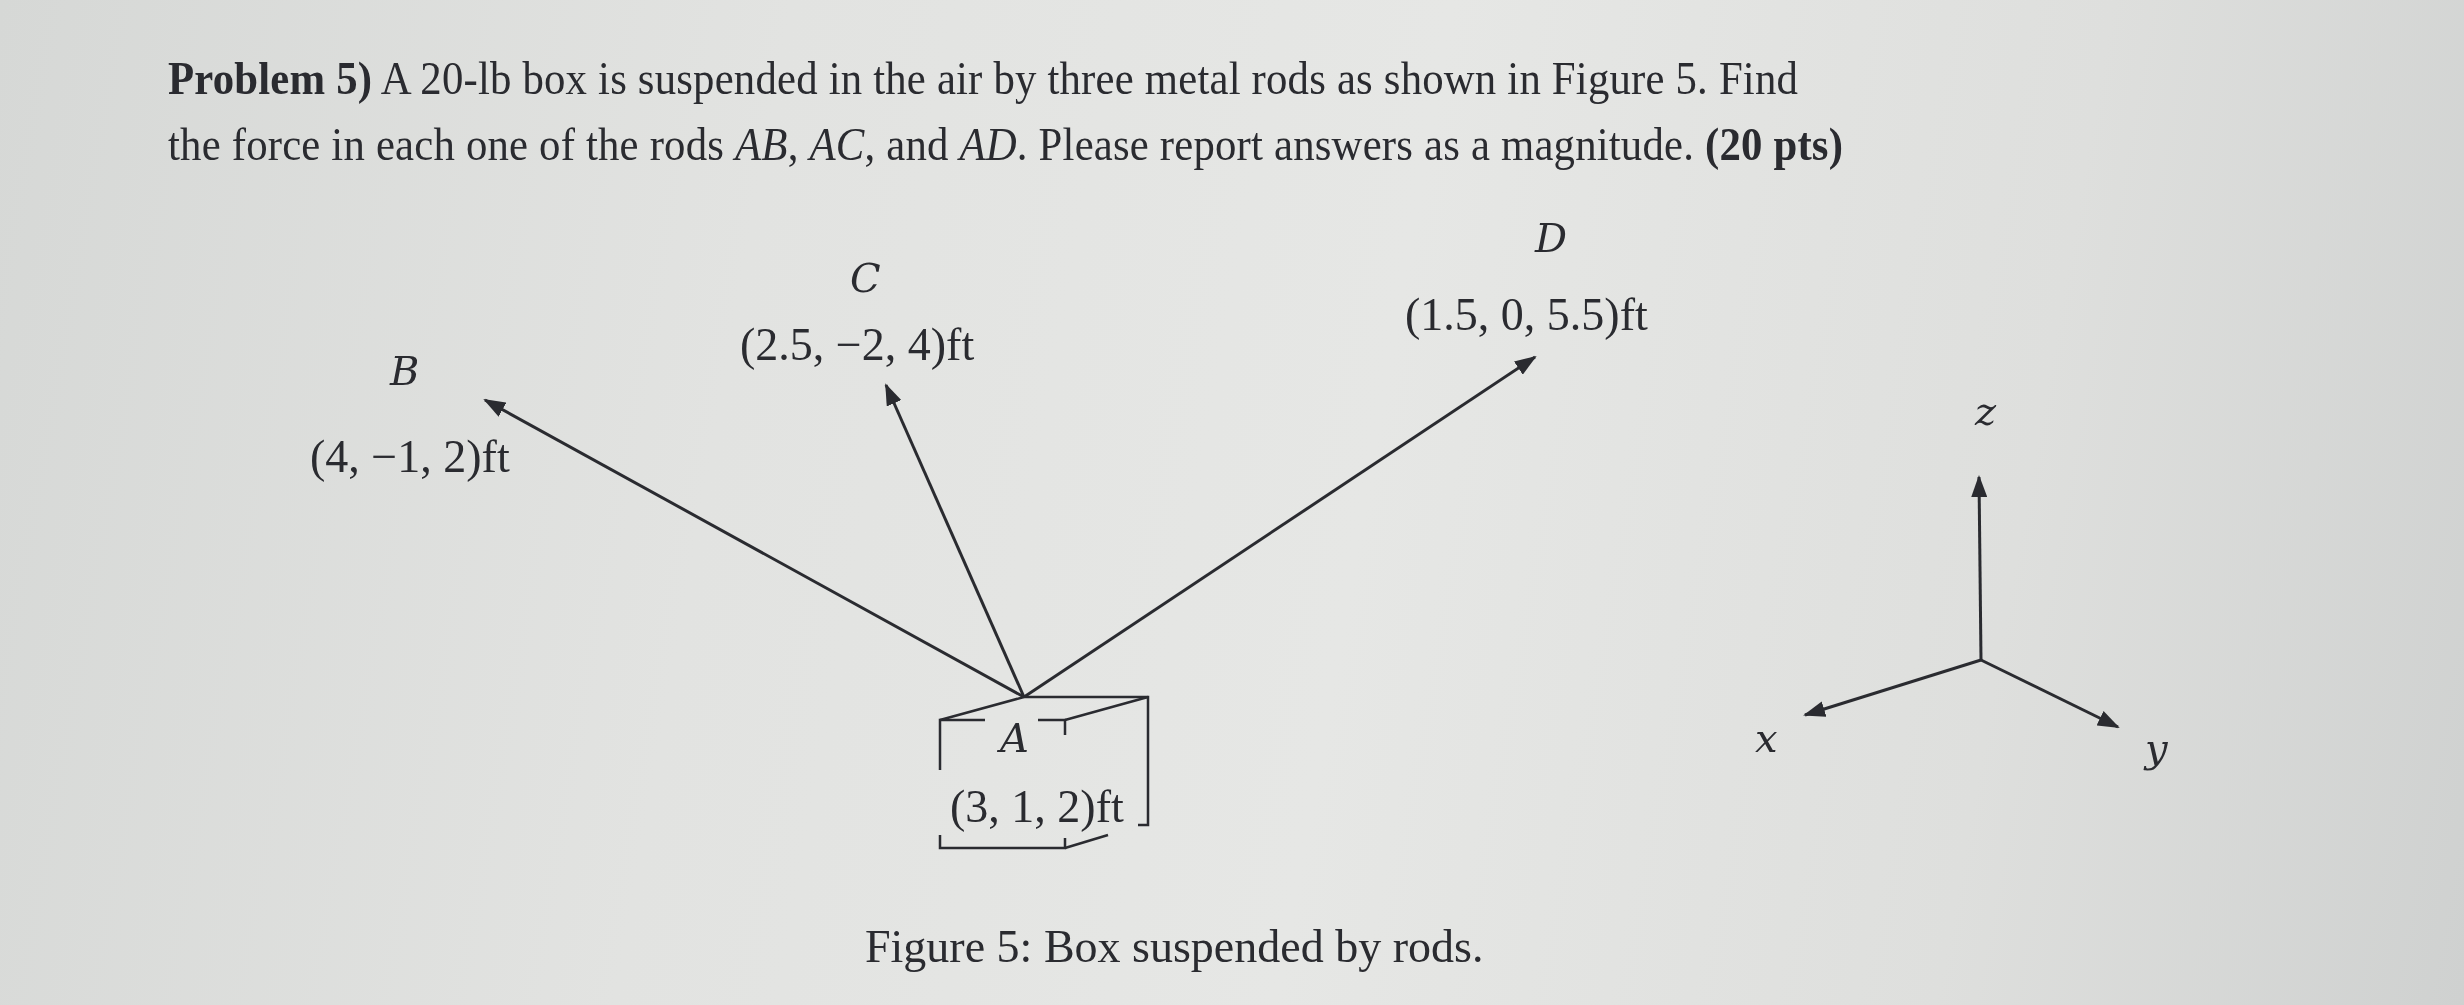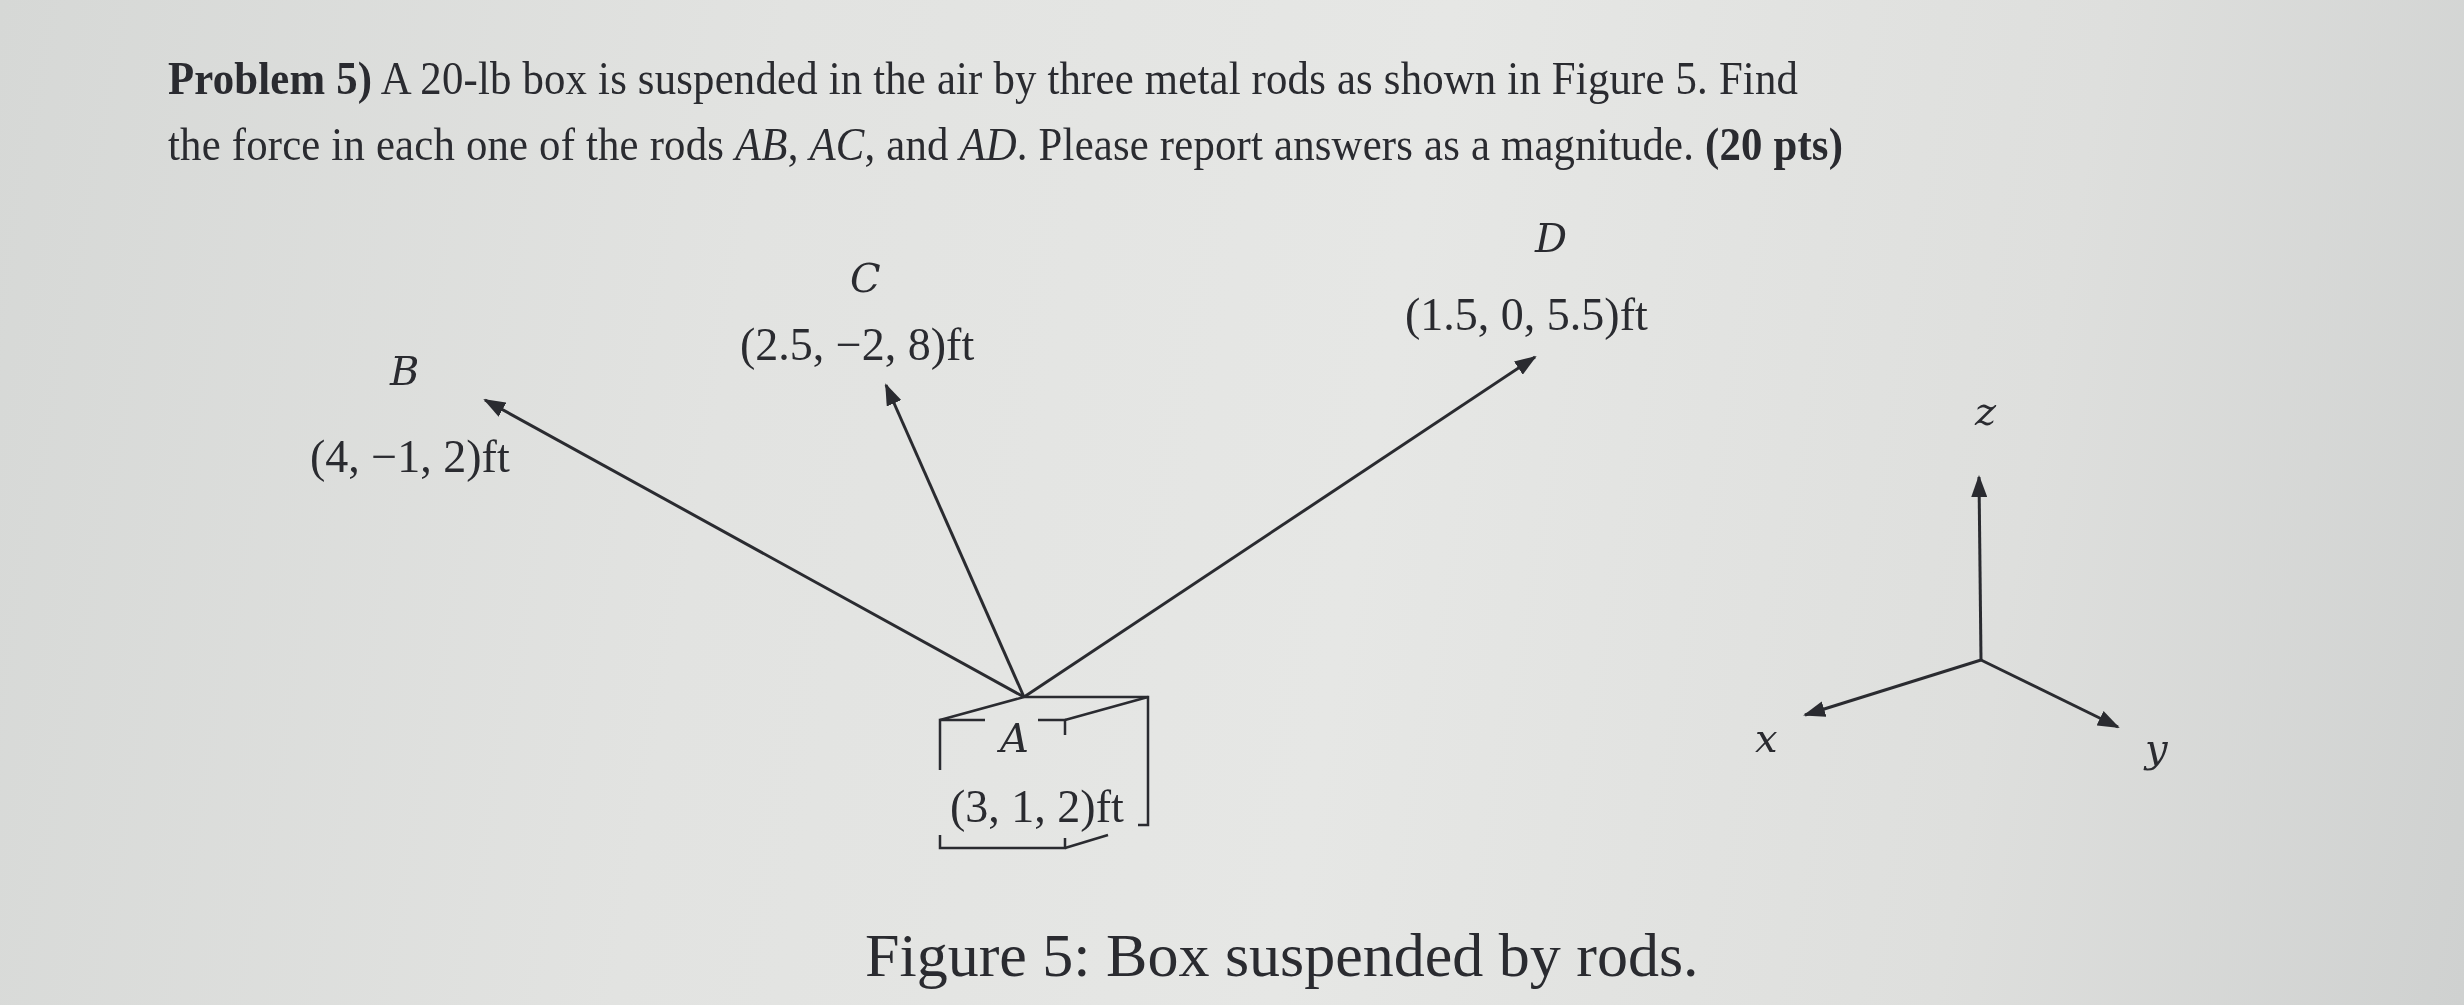--- a/index.html
+++ b/index.html
@@ -14,21 +14,21 @@
     position:absolute; left:168px; top:46px; width:2200px;
     font-size:46px; line-height:66px; letter-spacing:0.2px;
     transform: scaleX(0.93); transform-origin:left top;
   }
   .problem b { font-weight:bold; }
   .problem i { font-style:italic; }
   svg.fig { position:absolute; left:0; top:0; }
   .lbl { position:absolute; font-family:"DejaVu Serif", "Liberation Serif", serif; font-size:40px; color:#2a2b30; white-space:nowrap; }
   .pt  { font-style:italic; }
   .coord { font-family:"Liberation Serif", "DejaVu Serif", serif; font-size:46px; }
-  .caption { position:absolute; left:865px; top:920px; font-size:62px; }
+  .caption { position:absolute; left:865px; top:920px; font-size:46px; }
 </style>
 </head>
 <body>
 
 <div class="problem">
   <div><b>Problem 5)</b><span> A 20-lb box is suspended in the air by three metal rods as shown in Figure 5. Find</span></div>
   <div><span>the force in each one of the rods </span><i>AB</i><span>, </span><i>AC</i><span>, and </span><i>AD</i><span>. Please report answers as a magnitude. </span><b>(20 pts)</b></div>
 </div>
 
 <svg class="fig" width="2464" height="1005">
@@ -60,21 +60,21 @@
       <line x1="1981" y1="660" x2="1805" y2="715" marker-end="url(#ahL)"></line>
       <line x1="1981" y1="660" x2="2118" y2="727" marker-end="url(#ahL)"></line>
     </g>
   </g>
 </svg>
 
 <div class="lbl pt" style="left:390px;top:348px;">B</div>
 <div class="lbl coord" style="left:310px;top:430px;">(4, −1, 2)ft</div>
 
 <div class="lbl pt" style="left:850px;top:255px;">C</div>
-<div class="lbl coord" style="left:740px;top:318px;">(2.5, −2, 8)ft</div>
+<div class="lbl coord" style="left:740px;top:318px;">(2.5, −2, 4)ft</div>
 
 <div class="lbl pt" style="left:1535px;top:215px;">D</div>
 <div class="lbl coord" style="left:1405px;top:288px;">(1.5, 0, 5.5)ft</div>
 
 <div class="lbl pt" style="left:1000px;top:715px;">A</div>
 <div class="lbl coord" style="left:918px;top:780px;margin-left:32px;">(3, 1, 2)ft</div>
 
 <div class="lbl pt" style="left:1975px;top:388px;">z</div>
 <div class="lbl pt" style="left:1755px;top:715px;">x</div>
 <div class="lbl pt" style="left:2145px;top:725px;">y</div>

